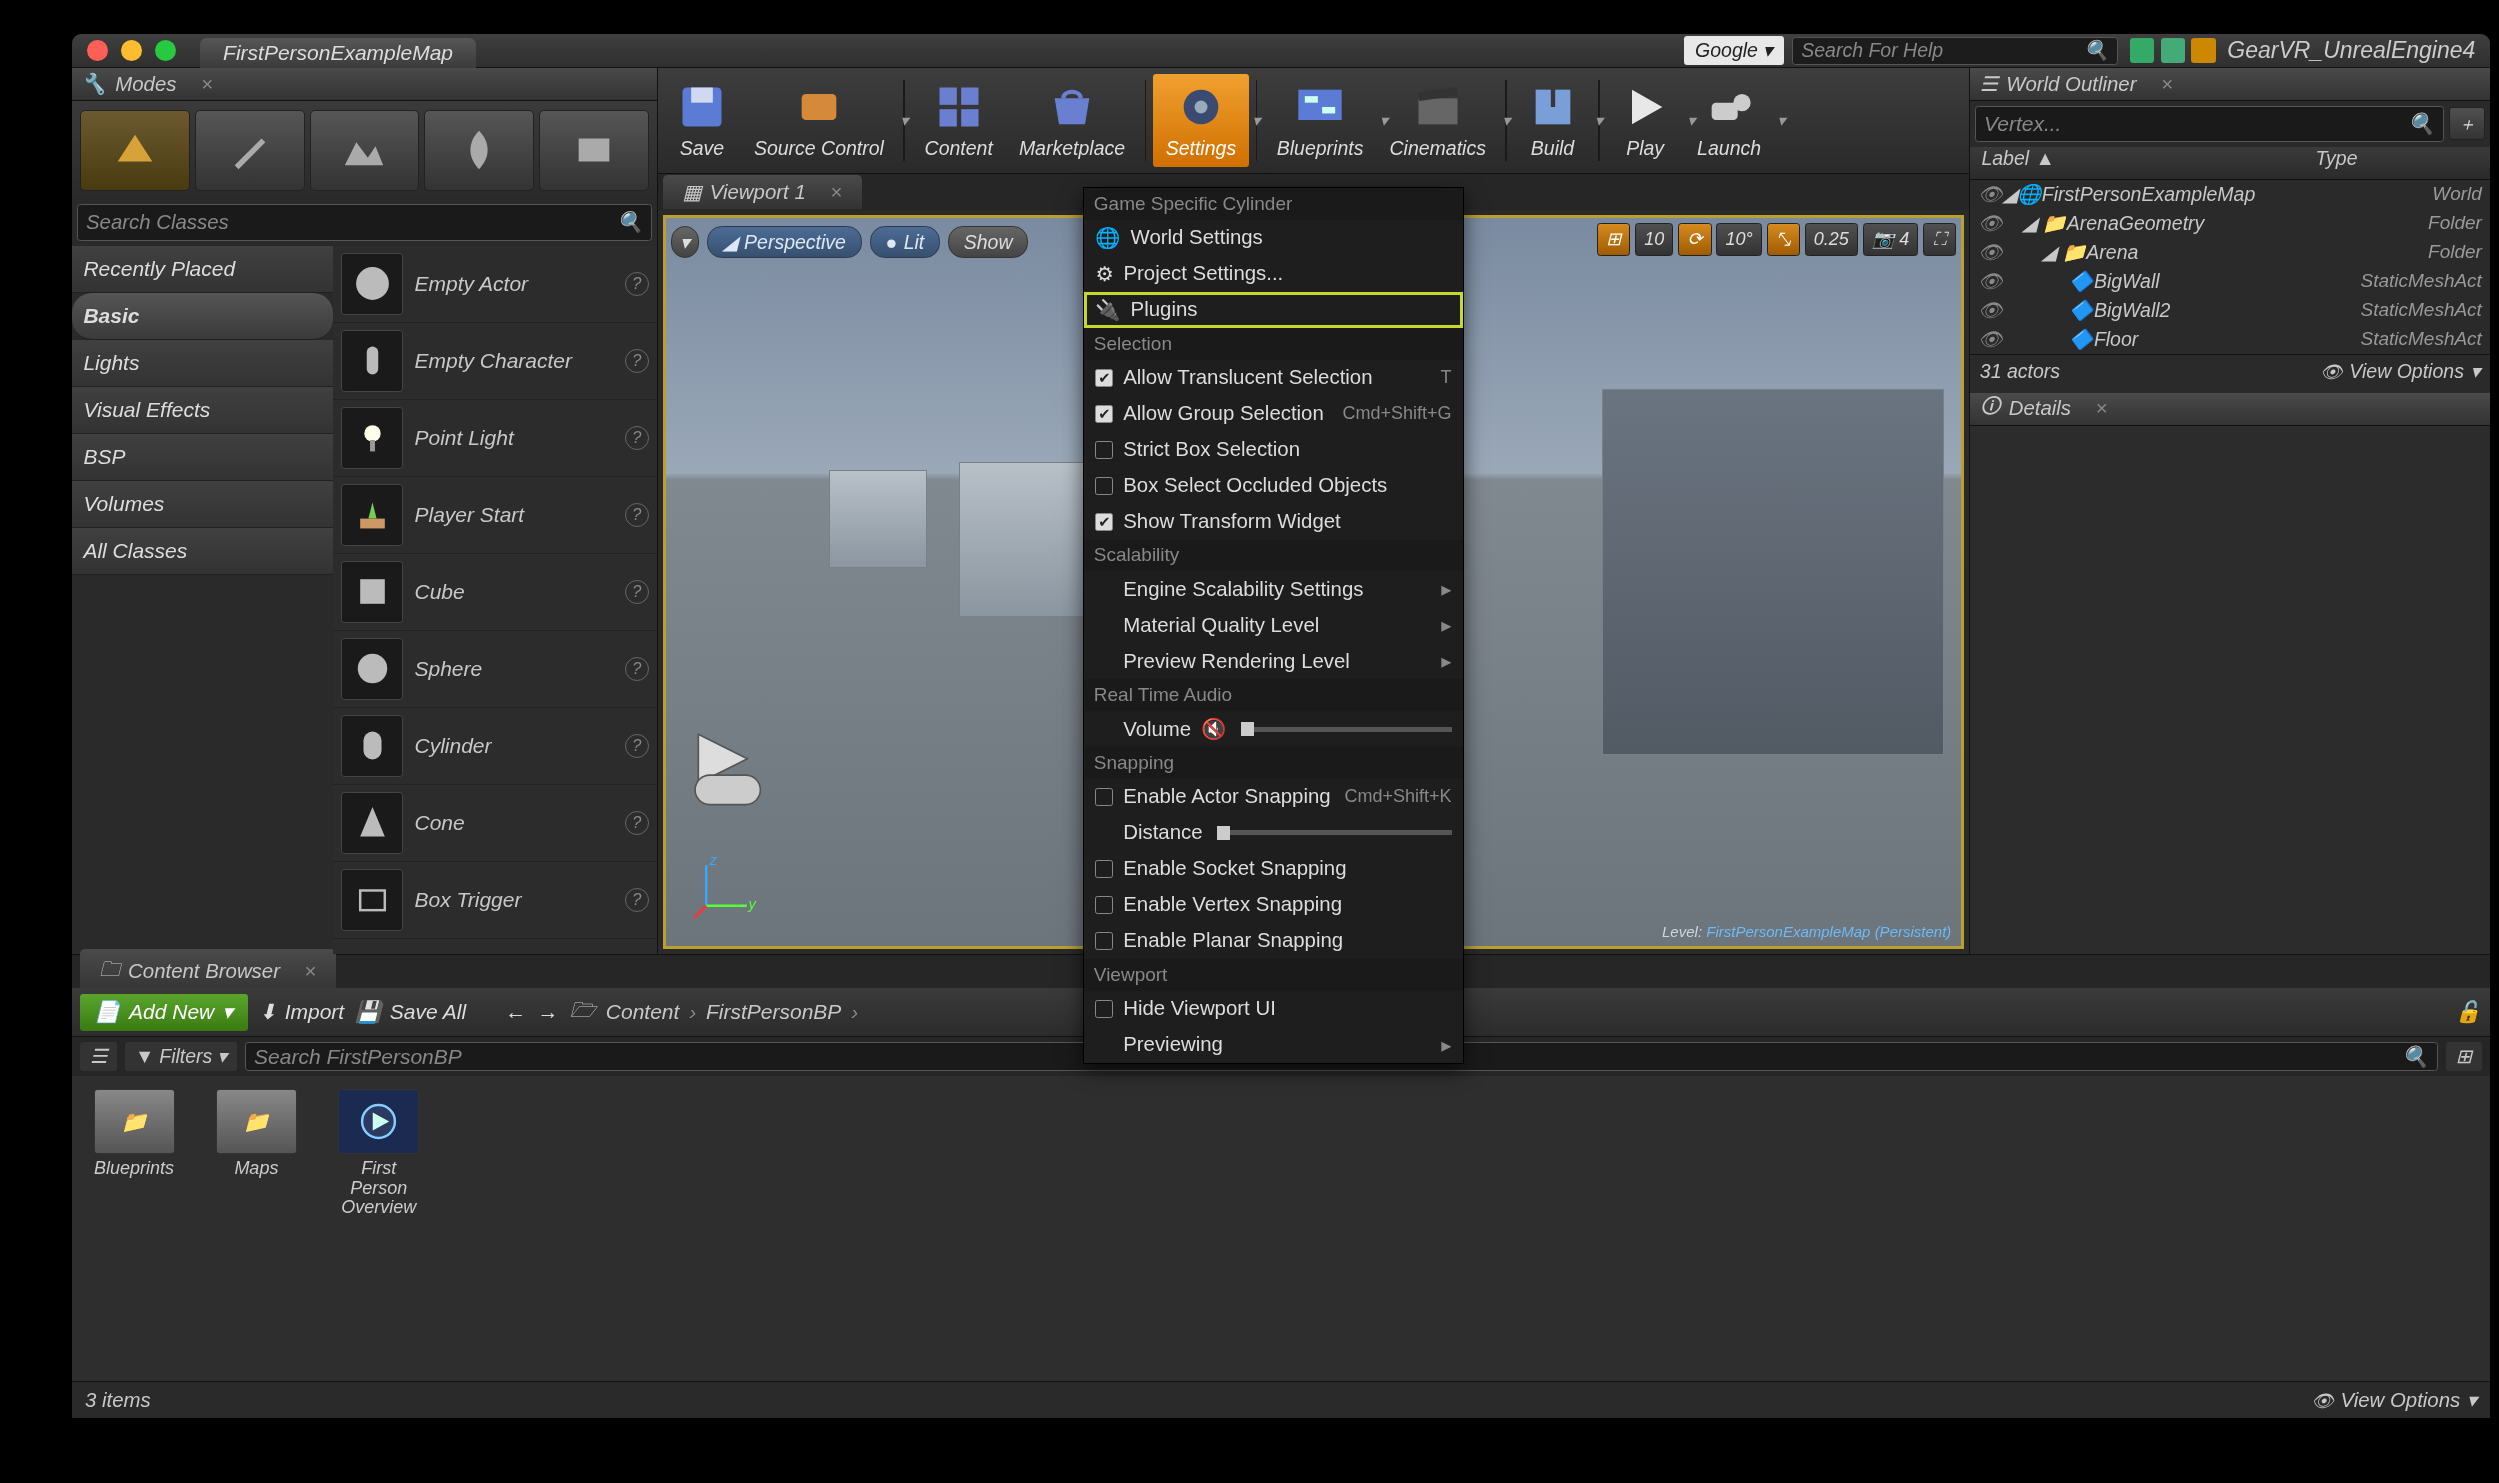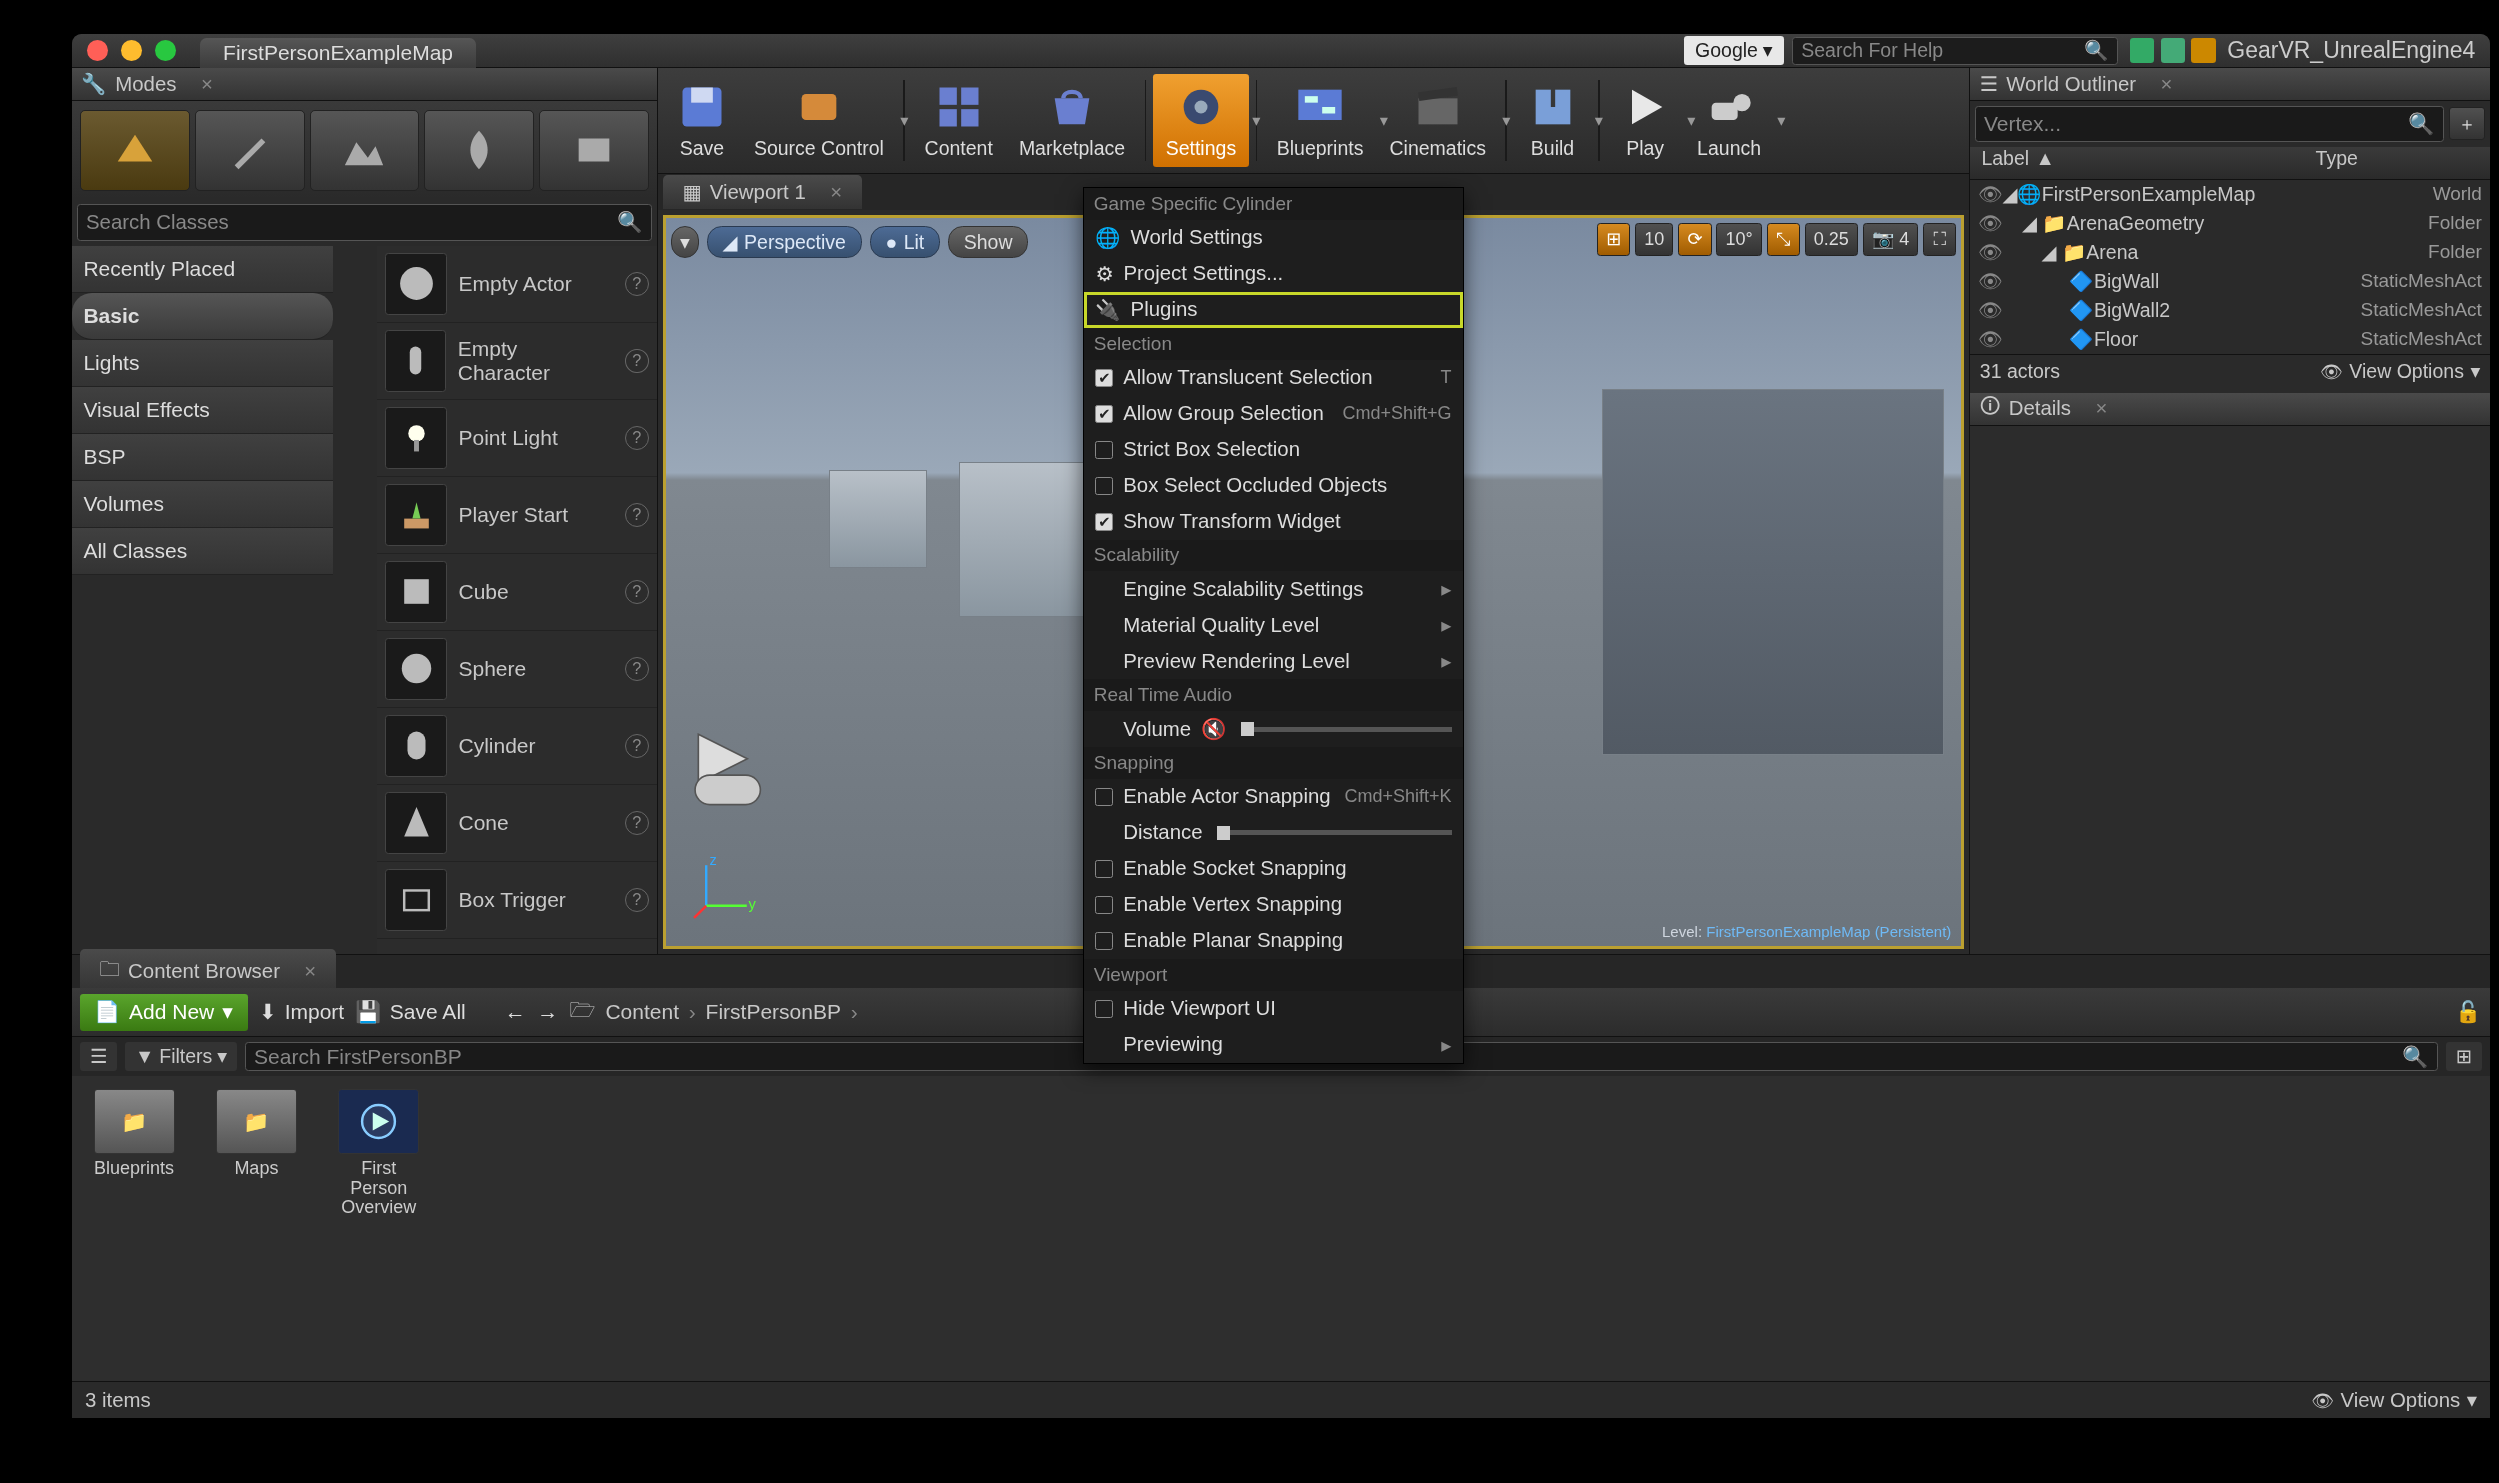--- a/index.html
+++ b/index.html
@@ -1,17 +1,17 @@
 <!DOCTYPE html>
 <html style="font-size:13px"><head>
 <meta charset="utf-8">
 <style>
 * { box-sizing: border-box; margin: 0; padding: 0; font-family: "Segoe UI", Tahoma, sans-serif; }
 body { background: #000; width: 2500px; height: 1484px; position: relative; font-size: 21px; color: #c8c8c8; }
-.window { position: absolute; left: 72px; top: 34px; width: 2418px; height: 1384px; background: #2a2a2a; border-radius: 9.8px 9.8px 0 0; overflow: hidden; display: flex; flex-direction: column; }
+.window { position: absolute; left: 72px; top: 34px; width: 2418px; height: 1384px; background: #2a2a2a; border-radius: 9.8px 9.8px 0 0; overflow: hidden; display: flex; flex-direction: column; font-style: italic; }
 .titlebar { height: 34px; background: linear-gradient(#3f3f3f,#2f2f2f); display: flex; align-items: center; padding: 0 14.7px; border-bottom: 0.8px solid #111; }
 .traffic { display: flex; gap: 13px; margin-right: 24.4px; }
 .tl { width: 21px; height: 21px; border-radius: 50%; }
 .tl.red{background:#ff5f57}.tl.yel{background:#febc2e}.tl.grn{background:#28c840}
 .app-title { background: linear-gradient(#565656,#3b3b3b); padding: 3.3px 23px; border-radius: 6.5px 6.5px 0 0; color:#ddd; font-size:21px; margin-top:4.9px;}
 .titlebar .spacer { flex:1; }
 .google { background:#e8e8e8; color:#222; padding:3.3px 11.4px; border-radius:3.3px; font-size:19.5px; display:flex; align-items:center; gap:4.9px;}
 .search-help { width:326px; height:28px; background:#1c1c1c; border:0.8px solid #555; border-radius:3.3px; padding:0 8.1px; color:#888; display:flex; align-items:center; justify-content:space-between; font-size:19.5px; margin:0 8.1px;}
 .helpicn{width:24.4px;height:24.4px;background:#3a6;border-radius:3.3px;margin:0 3.3px;}
 .projname{color:#ccc;font-size:23px;margin-left:8.1px;}
@@ -21,21 +21,21 @@
 .panel-tab{height:33px;background:linear-gradient(#4a4a4a,#333);display:flex;align-items:center;padding:0 9.8px;gap:8.1px;font-size:20.4px;border-bottom:0.8px solid #111;}
 .panel-tab .close{margin-left:16.3px;color:#888;}
 .modes-icons{height:98px;background:linear-gradient(#3a3a3a,#2a2a2a);display:flex;align-items:center;padding:0 8.1px;gap:4.9px;}
 .mode-btn{flex:1;height:81px;background:linear-gradient(#565656,#333);border:0.8px solid #222;border-radius:4.9px;display:flex;align-items:center;justify-content:center;}
 .mode-btn.active{background:linear-gradient(#6b5a30,#4a3a10);}
 .mode-btn svg{width:46px;height:46px;}
 .searchbox{height:37px;margin:4.9px;background:#1a1a1a;border:0.8px solid #555;border-radius:3.3px;display:flex;align-items:center;padding:0 8.1px;color:#888;font-size:20.4px;text-align:right;}
 .searchbox .mag{margin-left:auto;}
 .cat{height:47px;padding:0 11.4px;display:flex;align-items:center;font-size:21px;background:linear-gradient(#404040,#333);border-bottom:0.8px solid #222;color:#ddd;}
 .cat.active{background:linear-gradient(#555,#3a3a3a);font-weight:bold;border-radius:20px;}
-.place-split{flex:1;display:flex;min-height:0;gap:44px;}
+.place-split{flex:1;display:flex;min-height:0;}
 .cat-col{width:261px;overflow:hidden;}
 .items-col{flex:1;overflow-y:auto;background:#2c2c2c;position:relative;}
 .items-col::-webkit-scrollbar{width:13px;background:#222;}
 .items-col::-webkit-scrollbar-thumb{background:#555;border-radius:6.5px;}
 .place-item{height:77px;display:flex;align-items:center;padding:0 8.1px;gap:11.4px;border-bottom:0.8px solid #222;}
 .place-item .thumb{width:62px;height:62px;background:#1a1a1a;border:0.8px solid #444;border-radius:3.3px;display:flex;align-items:center;justify-content:center;}
 .place-item .info{color:#888;margin-left:auto;width:24.4px;height:24.4px;border:1.6px solid #666;border-radius:50%;display:flex;align-items:center;justify-content:center;font-size:16.3px;}
 .center-col{flex:1;display:flex;flex-direction:column;min-width:0;}
 .toolbar{height:106px;background:linear-gradient(#3d3d3d,#2a2a2a);display:flex;align-items:center;padding:0 4.9px;border-bottom:0.8px solid #111;}
 .tbtn{display:flex;flex-direction:column;align-items:center;justify-content:center;padding:6.5px 13px;gap:4.9px;color:#ddd;font-size:19.5px;border-radius:3.3px;position:relative;}

